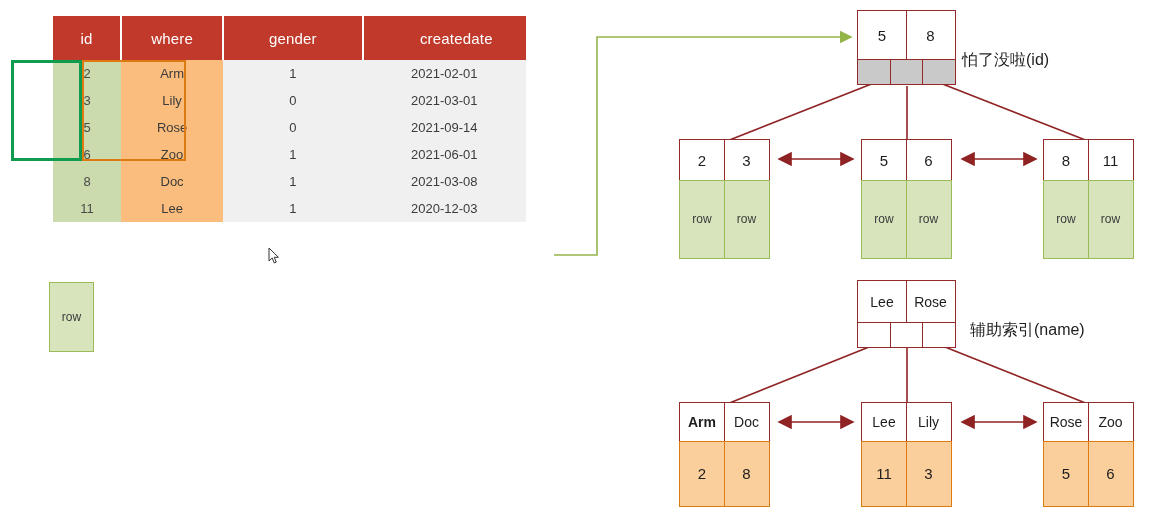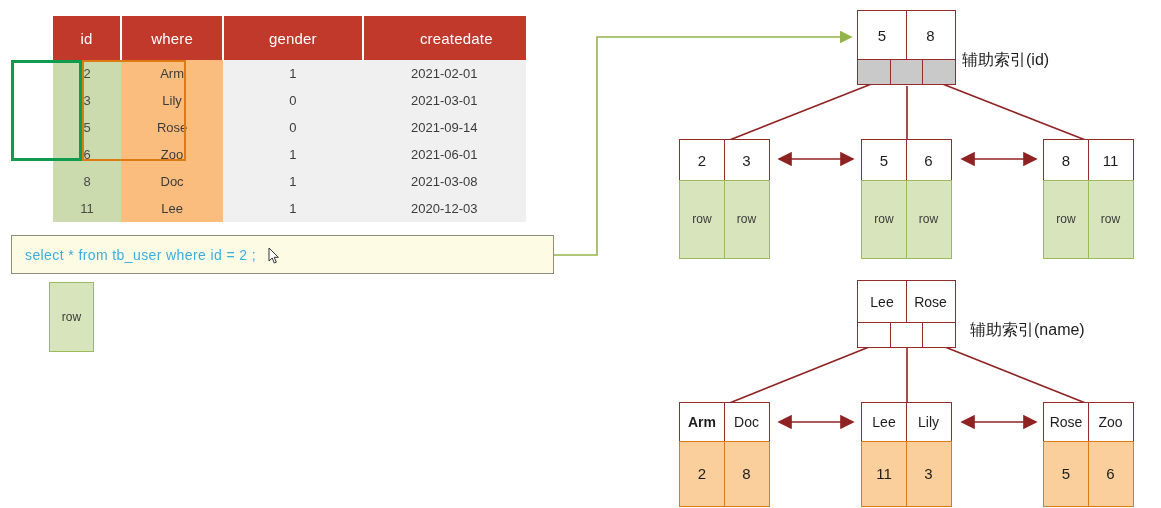--- a/index.html
+++ b/index.html
@@ -165,32 +165,29 @@
         <td class="c-id">11</td>
         <td class="c-name">Lee</td>
         <td>1</td>
         <td>2020-12-03</td>
       </tr>
     </tbody>
   </table>
   <div class="col-id-box"></div>
   <div class="col-name-box"></div>
 
-  <div class="sqlbox">
-    <span class="sql">select * from tb_user where id = 2 ;</span>
-  </div>
   <svg class="cursor-arrow" viewBox="0 0 12 18">
     <path d="M1,1 L1,14 L4.2,11 L6.3,16 L8.3,15.1 L6.2,10.3 L10.4,10.3 Z" fill="#ffffff" stroke="#333333" stroke-width="1"></path>
   </svg>
 
   <div class="rowbox" style="left:49px;top:282px;width:45px;height:70px;">
     <span>row</span>
   </div>
 
-  <div class="caption" style="left:962px;top:50px;">辅助索引(id)</div>
+  <div class="caption" style="left:962px;top:50px;">怕了没啦(id)</div>
 
   <div class="node root" style="left:857px;top:10px;">
     <div class="keys">
       <div class="cell" style="width:50px;height:50px;">5</div>
       <div class="cell" style="width:50px;height:50px;">8</div>
     </div>
     <div class="ptrs" style="margin-top:-1.5px;">
       <div class="pcell" style="width:34px;height:26px;"></div>
       <div class="pcell" style="width:34px;height:26px;"></div>
       <div class="pcell" style="width:34px;height:26px;"></div>

